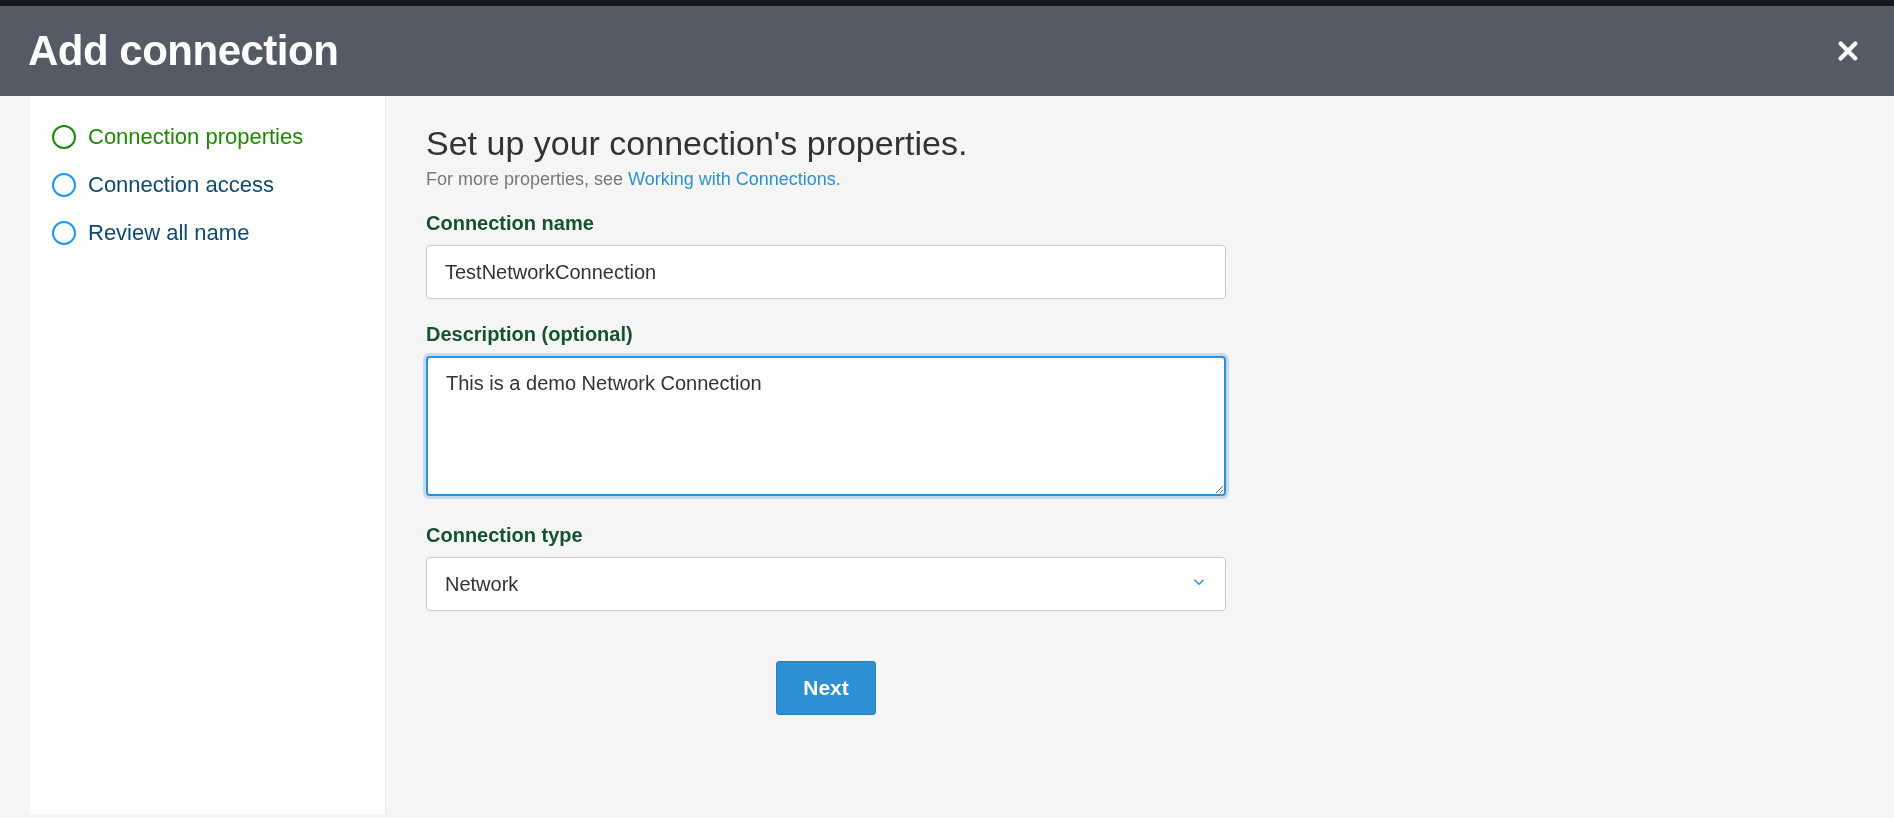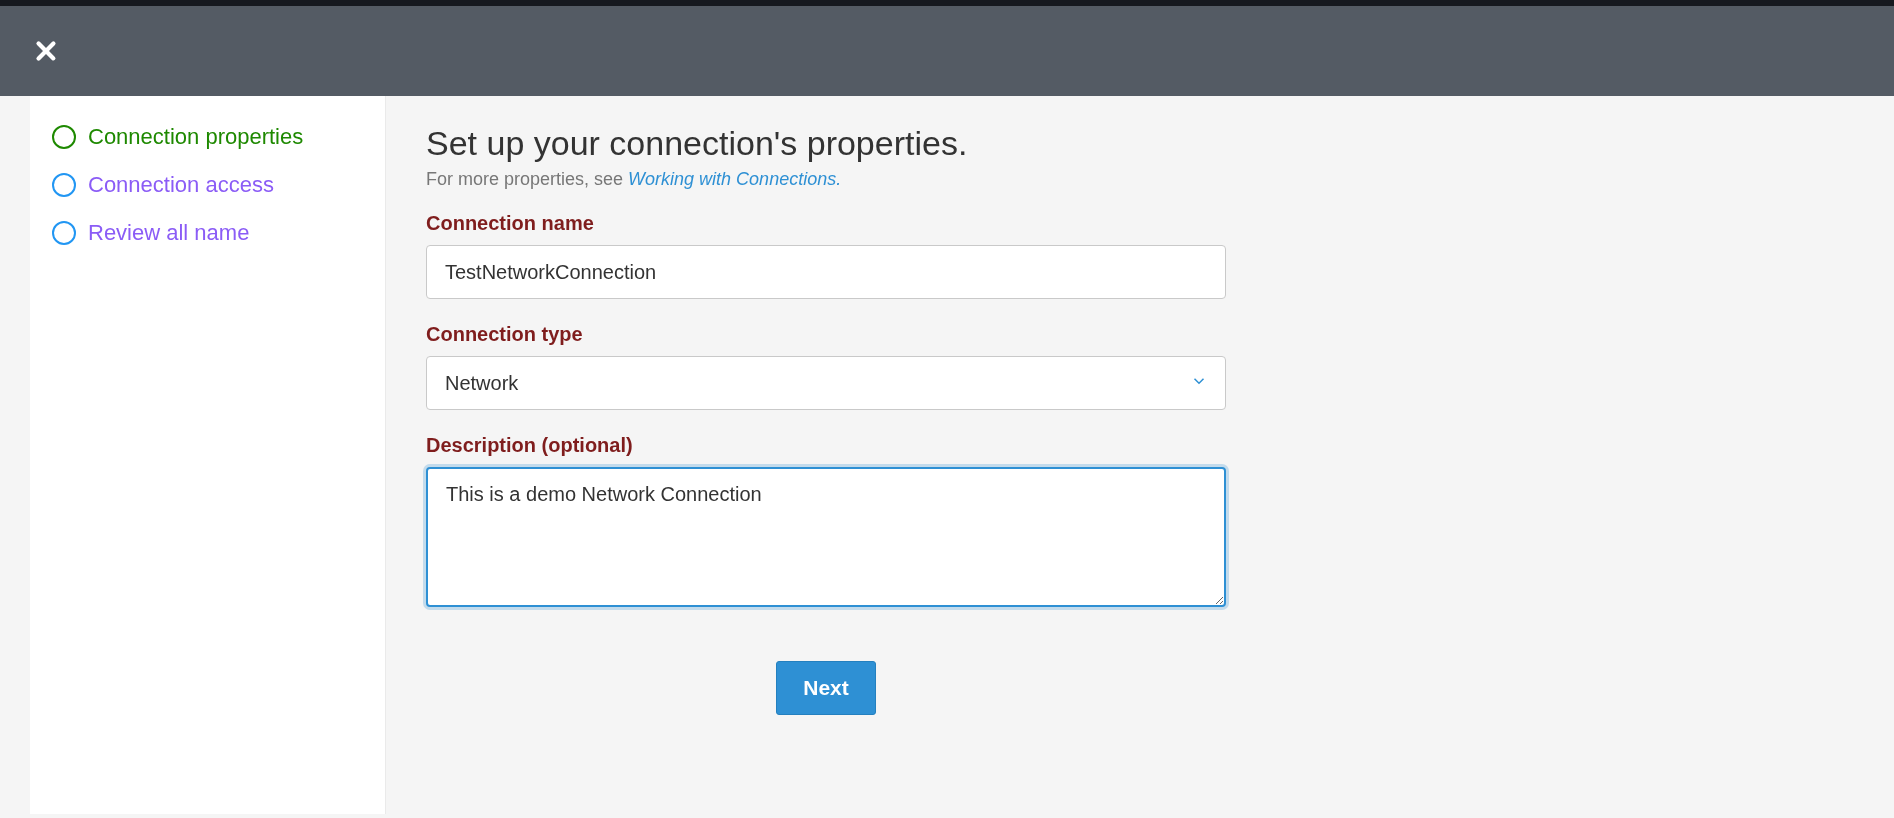--- a/index.html
+++ b/index.html
@@ -68,21 +68,21 @@
       border: 2px solid #2196f3;
       background: #fff;
       margin-right: 12px;
       flex-shrink: 0;
     }
     .step.active .step-circle {
       border-color: #1e8900;
     }
     .step-label {
       font-size: 22px;
-      color: #8b5cf6;
+      color: #0c4a6e;
       font-weight: 500;
     }
     .step.active .step-label {
       color: #1e8900;
     }
     .main {
       flex: 1;
       padding: 28px 40px;
     }
     .content {
@@ -95,29 +95,28 @@
       margin-bottom: 6px;
     }
     .info-text {
       font-size: 18px;
       color: #777;
       margin-bottom: 22px;
     }
     .info-link {
       color: #2e90d4;
       text-decoration: none;
-      font-style: italic;
     }
     .field-group {
       margin-bottom: 24px;
     }
     .field-label {
       font-size: 20px;
       font-weight: 700;
-      color: #7f1d1d;
+      color: #14532d;
       margin-bottom: 10px;
       display: block;
     }
     .text-input {
       width: 100%;
       height: 54px;
       border: 1px solid #c9c9c9;
       border-radius: 4px;
       padding: 0 18px;
       font-size: 20px;
@@ -184,20 +183,21 @@
       padding: 14px 26px;
       cursor: pointer;
     }
   </style>
 </head>
 <body>
 
 <div class="topbar"></div>
 
 <div class="header">
+  <h1>Add connection</h1>
   <div class="close-icon">
     <svg viewBox="0 0 24 24">
         <path d="M18.3 5.71a1.5 1.5 0 0 0-2.12 0L12 9.88 7.83 5.71a1.5 1.5 0 1 0-2.12 2.12L9.88 12l-4.17 4.17a1.5 1.5 0 1 0 2.12 2.12L12 14.12l4.17 4.17a1.5 1.5 0 0 0 2.12-2.12L14.12 12l4.17-4.17a1.5 1.5 0 0 0 0-2.12z"></path>
       </svg>
   </div>
 </div>
 
 <div class="body">
 
   <div class="sidebar">
@@ -220,41 +220,41 @@
 
       <h2 class="page-heading">Set up your connection's properties.</h2>
 
       <p class="info-text">
         <span>For more properties, see </span><a href="#" class="info-link">Working with Connections.</a>
       </p>
 
       <div class="field-group">
         <label class="field-label">Connection name</label>
         <input type="text" class="text-input" value="TestNetworkConnection" style="">
+      </div>
+
+      <div class="field-group">
+        <label class="field-label">Description (optional)</label>
+        <textarea class="textarea-input" style="">This is a demo Network Connection</textarea>
       </div>
 
       <div class="field-group">
         <label class="field-label">Connection type</label>
         <div class="select-wrapper">
           <select class="select-input">
             <option>Network</option>
           </select>
           <span class="select-chevron">
             <svg viewBox="0 0 24 24">
                 <polyline points="6 9 12 15 18 9"></polyline>
               </svg>
           </span>
         </div>
       </div>
 
-      <div class="field-group">
-        <label class="field-label">Description (optional)</label>
-        <textarea class="textarea-input" style="">This is a demo Network Connection</textarea>
-      </div>
-
       <div class="actions">
         <button class="next-button">Next</button>
       </div>
 
     </div>
   </div>
 
 </div>
 
 </body></html>

